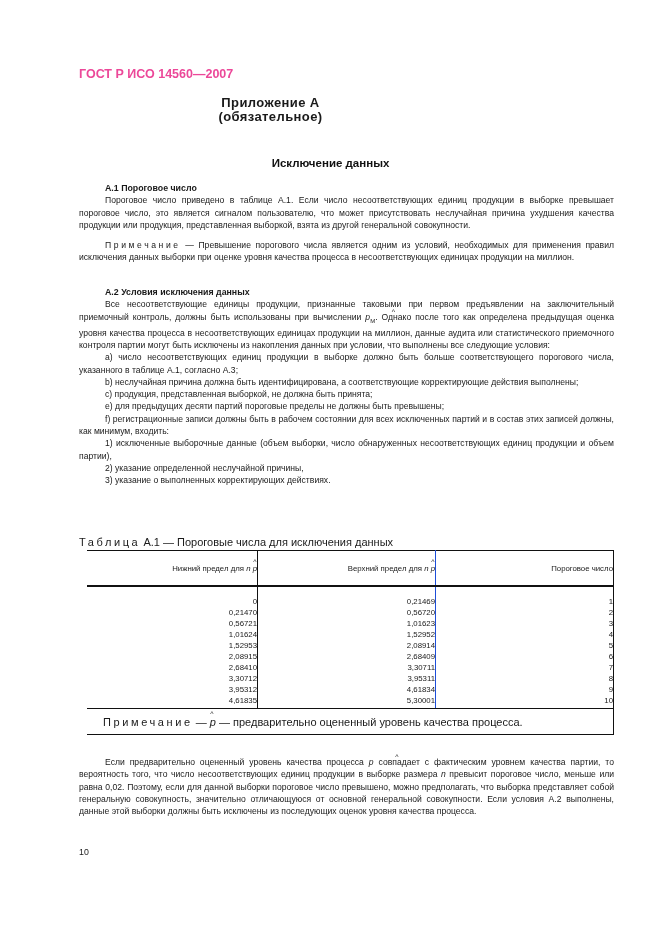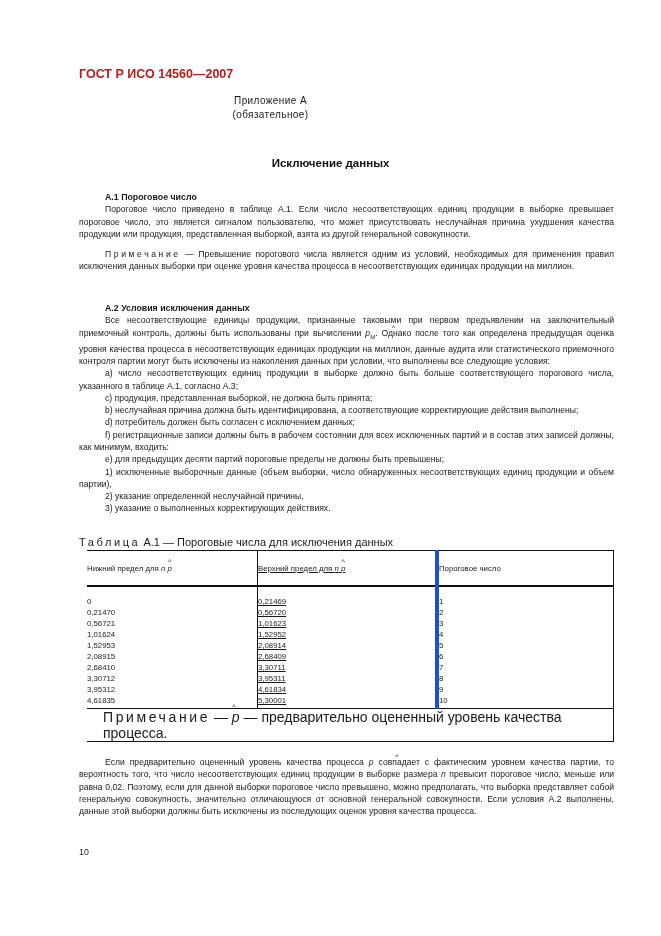--- a/index.html
+++ b/index.html
@@ -1,65 +1,64 @@
 <!DOCTYPE html>
 <html><head>
 <meta charset="utf-8">
 <style>
   html, body { margin: 0; padding: 0; background: #fff; }
   body { width: 661px; height: 936px; position: relative; overflow: hidden;
          font-family: "Liberation Sans", sans-serif; color: #1a1a1a; }
   .abs { position: absolute; }
-  .doc-code { left: 79px; top: 67px; font-size: 12.5px; font-weight: bold; color: #b91c1c; }
-  .appendix { left: 0; width: 541px; text-align: center; font-size: 10px; font-weight: normal; letter-spacing: 0.4px; }
+  .doc-code { left: 79px; top: 67px; font-size: 12.5px; font-weight: bold; color: #ec4899; }
+  .appendix { left: 0; width: 541px; text-align: center; font-size: 13px; font-weight: bold; letter-spacing: 0.4px; }
   .title { left: 0; width: 661px; top: 157px; text-align: center; font-size: 11.5px; font-weight: bold; color: #111; }
   .section { left: 79px; width: 535px; font-size: 8.6px; line-height: 12.3px; }
   .section h3 { margin: 0; font-size: 8.8px; font-weight: bold; padding-left: 26px; }
   .section p { margin: 0; text-align: justify; text-indent: 26px; }
   .section p.gap { margin-top: 8px; }
   .spaced { letter-spacing: 2.6px; margin-top: 32px; }
   .ital { font-style: italic; }
   .hat { position: relative; font-style: italic; }
   .hat::before { content: "^"; position: absolute; left: 0.5px; top: -6px; font-size: 7px; font-style: normal; }
   .caption { left: 79px; top: 536px; font-size: 11px; }
   table.t { position: absolute; left: 87px; top: 550px; width: 527px; border-collapse: collapse; font-size: 7.8px; }
-  table.t td, table.t th { padding: 0; text-align: left; font-weight: normal; }
+  table.t td, table.t th { padding: 0; text-align: right; font-weight: normal; }
   table.t tr.head th { height: 34px; border-top: 1px solid #111; border-bottom: 2px solid #111; }
   table.t .c1 { width: 170px; border-right: 1px solid #111; }
-  table.t .c2 { width: 177px; border-right: 4px solid #1d4ed8; text-decoration: underline; }
+  table.t .c2 { width: 177px; border-right: 1px solid #1d4ed8; }
   table.t .c3 { border-right: 1px solid #111; margin-top: 12px; }
   table.t tr.body td { vertical-align: top; padding-top: 9px; padding-bottom: 2px; line-height: 11.05px; border-bottom: 1px solid #111; }
-  table.t tr.note td { text-align: left; padding-left: 16px; height: 25px; border-bottom: 1px solid #111; border-right: 1px solid #111; font-size: 14px; }
+  table.t tr.note td { text-align: left; padding-left: 16px; height: 25px; border-bottom: 1px solid #111; border-right: 1px solid #111; font-size: 11px; }
   .page-num { left: 79px; top: 847px; font-size: 8.8px; }
 </style>
 </head>
 <body>
 
 <div class="abs doc-code">ГОСТ Р ИСО 14560—2007</div>
 
 <div class="abs appendix" style="top:95px;">Приложение А</div>
 <div class="abs appendix" style="top:109px;">(обязательное)</div>
 
 <div class="abs title">Исключение данных</div>
 
-<div class="abs section" style="top:191px;">
+<div class="abs section" style="top:182px;">
   <h3>А.1 Пороговое число</h3>
   <p>Пороговое число приведено в таблице А.1. Если число несоответствующих единиц продукции в выборке превышает пороговое число, это является сигналом пользователю, что может присутствовать неслучайная причина ухудшения качества продукции или продукция, представленная выборкой, взята из другой генеральной совокупности.</p>
   <p class="gap"><span class="spaced">Примечание</span><span> — Превышение порогового числа является одним из условий, необходимых для применения правил исключения данных выборки при оценке уровня качества процесса в несоответствующих единицах продукции на миллион.</span></p>
 </div>
 
-<div class="abs section" style="top:302px;">
+<div class="abs section" style="top:286px;">
   <h3>А.2 Условия исключения данных</h3>
   <p><span>Все несоответствующие единицы продукции, признанные таковыми при первом предъявлении на заключительный приемочный контроль, должны быть использованы при вычислении </span><span class="hat">p</span><sub style="font-size:6px;">M</sub><span>. Однако после того как определена предыдущая оценка уровня качества процесса в несоответствующих единицах продукции на миллион, данные аудита или статистического приемочного контроля партии могут быть исключены из накопления данных при условии, что выполнены все следующие условия:</span></p>
   <p>a)  число несоответствующих единиц продукции в выборке должно быть больше соответствующего порогового числа, указанного в таблице А.1, согласно А.3;</p>
+  <p>b)  неслучайная причина должна быть идентифицирована, а соответствующие корректирующие действия выполнены;</p>
   <p>c)  продукция, представленная выборкой, не должна быть принята;</p>
-  <p>b)  неслучайная причина должна быть идентифицирована, а соответствующие корректирующие действия выполнены;</p>
-  <p>d)  потребитель должен быть согласен с исключением данных;</p>
+  <p>e)  для предыдущих десяти партий пороговые пределы не должны быть превышены;</p>
   <p>f)  регистрационные записи должны быть в рабочем состоянии для всех исключенных партий и в состав этих записей должны, как минимум, входить:</p>
-  <p>e)  для предыдущих десяти партий пороговые пределы не должны быть превышены;</p>
   <p>1)  исключенные выборочные данные (объем выборки, число обнаруженных несоответствующих единиц продукции и объем партии),</p>
   <p>2)  указание определенной неслучайной причины,</p>
   <p>3)  указание о выполненных корректирующих действиях.</p>
 </div>
 
 <div class="abs caption"><span class="spaced">Таблица</span><span> А.1 — Пороговые числа для исключения данных</span></div>
 
 <table class="t">
   <tbody>
       <tr class="head">

